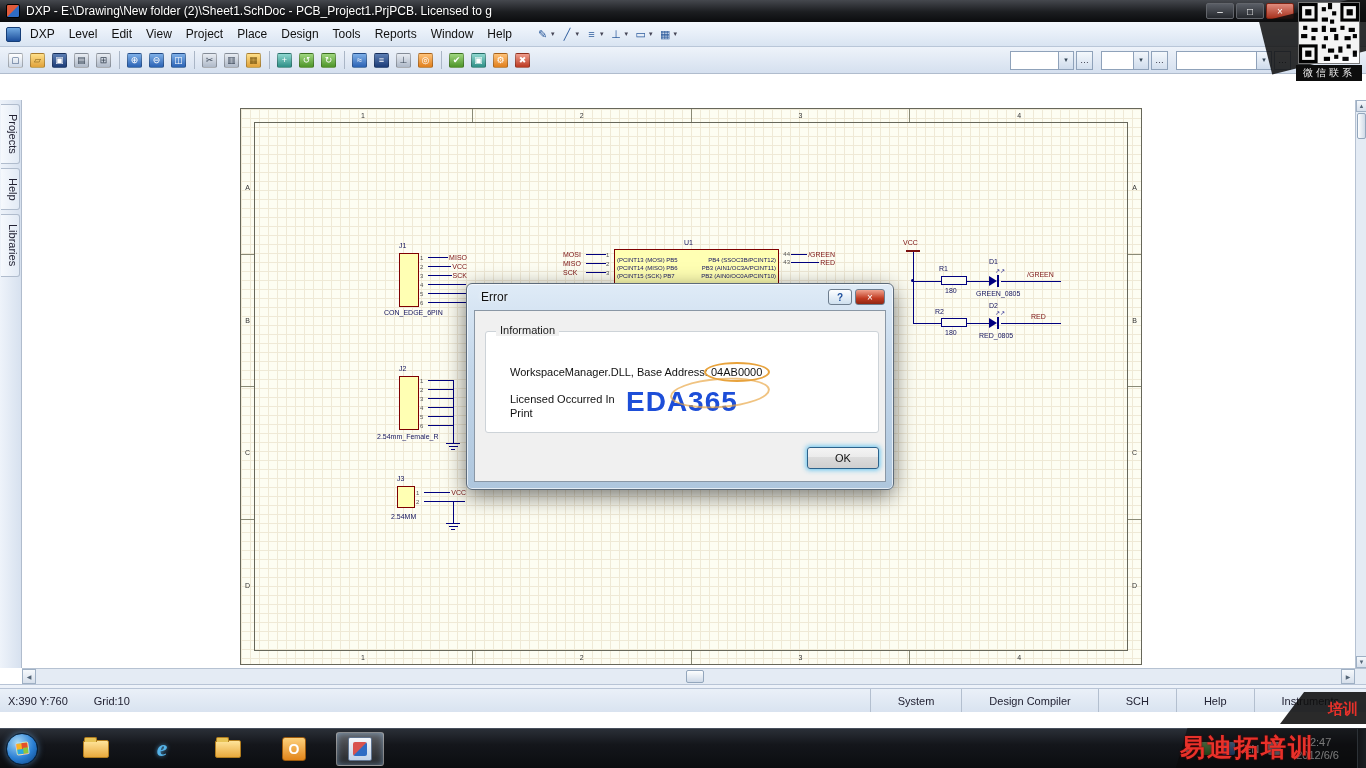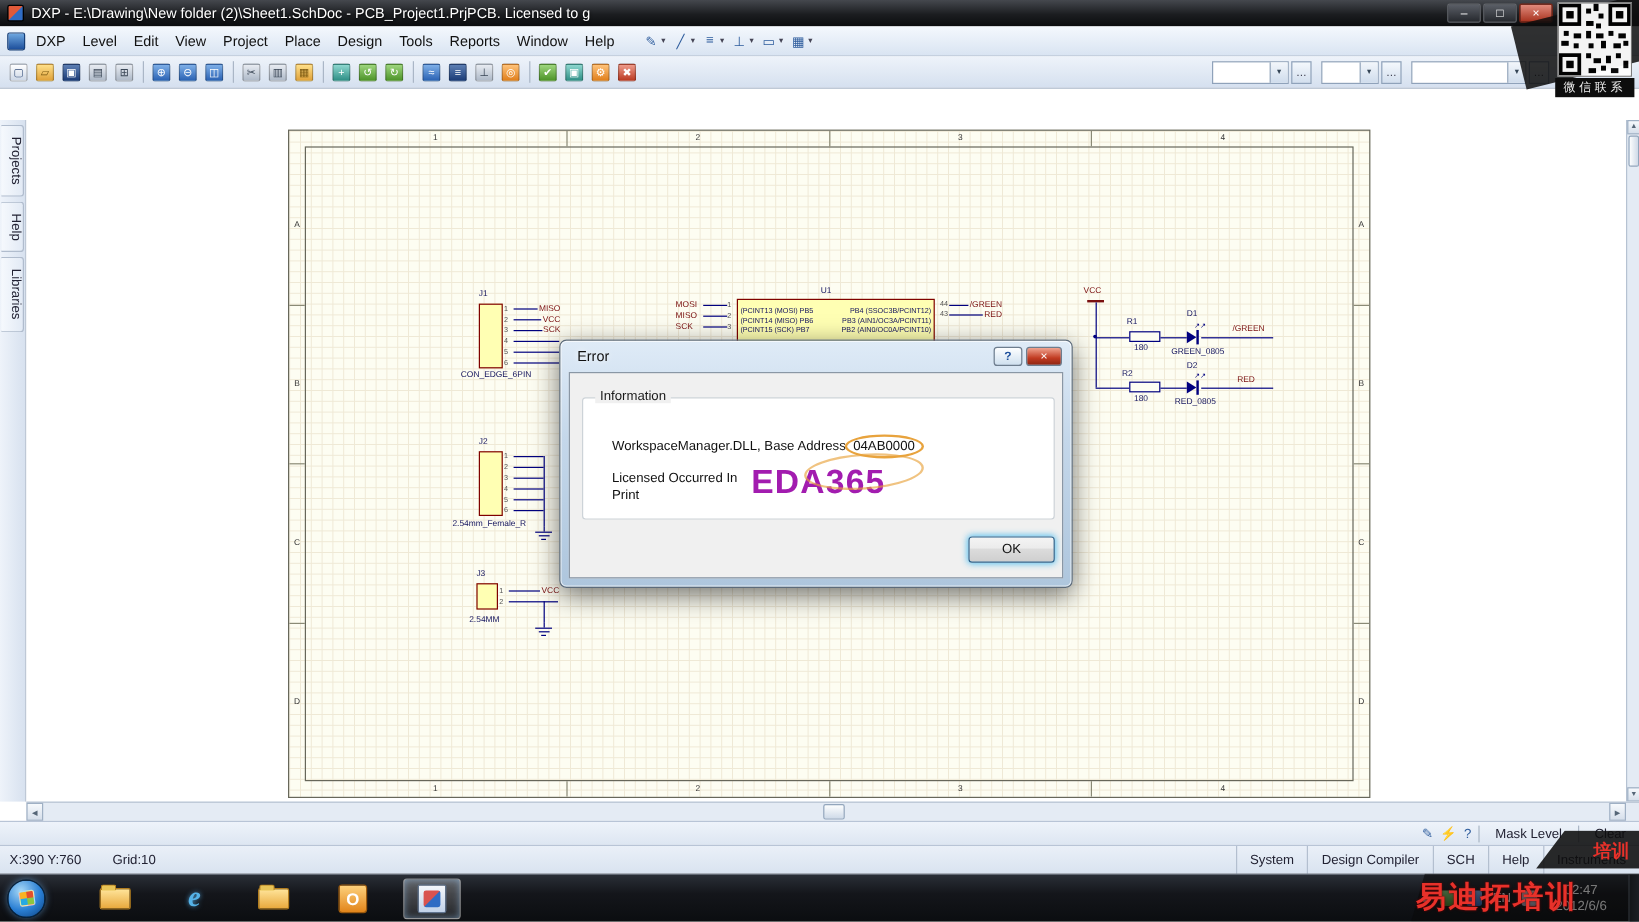--- a/index.html
+++ b/index.html
@@ -108,24 +108,24 @@
 .vthumb{position:absolute;left:1px;top:13px;width:9px;height:26px;background:linear-gradient(90deg,#fdfefe,#cfdae8);border:1px solid #93a6bc;border-radius:2px}
 .hscroll{left:22px;top:668px;width:1344px;height:16px;background:#e4ebf4;border-top:1px solid #b6c2d2;display:flex;align-items:center}
 .hbtn{width:14px;height:15px;background:linear-gradient(#f6f9fc,#d6dfeb);border:1px solid #9fb0c4;font-size:6px;color:#567;display:flex;align-items:center;justify-content:center}
 .hthumb{position:absolute;left:664px;top:1px;width:18px;height:13px;background:linear-gradient(#fdfefe,#cfdae8);border:1px solid #93a6bc;border-radius:2px}
 
 .status1{left:0;top:684px;width:1366px;height:20px;background:linear-gradient(#eef3fa,#dde6f2);border-top:1px solid #b8c4d6;display:flex;align-items:center;font-size:11px;color:#223}
 .s1right{margin-left:auto;display:flex;align-items:center;margin-right:4px;gap:6px}
 .sico{font-size:11px}
 .sdiv{width:1px;height:14px;background:#aab6c6}
 .sbtn{padding:1px 7px}
-.status2{left:0;top:704px;width:1366px;height:24px;background:linear-gradient(#eaf0f8,#d9e3f0);border-top:1px solid #b8c4d6;display:flex;align-items:center;font-size:11px;color:#223}
+.status2{left:0;top:688px;width:1366px;height:24px;background:linear-gradient(#eaf0f8,#d9e3f0);border-top:1px solid #b8c4d6;display:flex;align-items:center;font-size:11px;color:#223}
 .s2left{padding-left:8px;display:flex;gap:26px}
 .s2panels{margin-left:auto;display:flex;align-items:center;height:100%}
-.panel-btn{padding:0 11px;height:100%;display:flex;align-items:center;border-left:1px solid #b3bfcf;white-space:nowrap}
+.panel-btn{padding:0 27px;height:100%;display:flex;align-items:center;border-left:1px solid #b3bfcf;white-space:nowrap}
 
 .taskbar{left:0;top:728px;width:1366px;height:40px;background:linear-gradient(#2a2f37,#14161b 40%,#0b0d10);border-top:1px solid #464f5c;display:flex;align-items:center}
 .startorb{width:32px;height:32px;border-radius:50%;margin-left:6px;background:radial-gradient(circle at 35% 28%,#a6d8f7,#2a7fd4 55%,#0b3f7e);border:1px solid #06233f;box-shadow:0 0 6px rgba(120,190,255,.5);display:flex;align-items:center;justify-content:center}
 .flag{width:13px;height:13px;border-radius:2px;background:conic-gradient(#e3502c 0 90deg,#8cc63f 0 180deg,#27a9e3 0 270deg,#f8b322 0);transform:rotate(-8deg);border:1px solid rgba(255,255,255,.6)}
 .tkicons{display:flex;align-items:center;margin-left:34px;gap:18px}
 .tkbtn{width:48px;height:34px;border-radius:3px;display:flex;align-items:center;justify-content:center}
 .tkbtn.active{background:linear-gradient(rgba(255,255,255,.28),rgba(255,255,255,.10));border:1px solid rgba(255,255,255,.4);box-shadow:inset 0 0 6px rgba(160,210,255,.5)}
 .fold{width:26px;height:18px;background:linear-gradient(#ffe49a,#e8a93d);border:1px solid #b27d1e;border-radius:2px;position:relative}
 .fold:before{content:"";position:absolute;left:0;top:-4px;width:11px;height:4px;background:#e8c457;border:1px solid #b27d1e;border-bottom:none;border-radius:2px 2px 0 0}
 .ie{font-family:"Liberation Serif",serif;font-style:italic;font-weight:bold;font-size:24px;color:#55b3e8;text-shadow:0 0 4px rgba(90,180,240,.8)}
@@ -143,21 +143,21 @@
 .dlg-btn{margin-left:3px;width:26px;height:16px;border-radius:3px;display:flex;align-items:center;justify-content:center;font-size:10px;border:1px solid #6d7d8e}
 .dlg-btn.help{background:linear-gradient(#fdfeff,#cfe0ef);color:#1d4f9c;font-weight:bold;width:24px}
 .dlg-btn.close{background:linear-gradient(#f0a38f,#c13b22 60%,#8f2512);color:#fff;width:30px}
 .dlg-client{position:absolute;left:7px;right:7px;top:26px;bottom:7px;background:#f0f0f0;border:1px solid #8a97a5}
 .groupbox{position:absolute;left:10px;top:20px;width:394px;height:102px;border:1px solid #cdd3d8;border-radius:3px;background:#fff}
 .group-legend{position:absolute;left:10px;top:-8px;background:#f0f0f0;padding:0 4px;font-size:11px;color:#1a1a1a}
 .err-line{position:absolute;left:24px;font-size:11px;color:#111;white-space:nowrap}
 .circled{position:relative;display:inline-block}
 .circled:after{content:"";position:absolute;left:-7px;right:-8px;top:-4px;bottom:-4px;border:2px solid #e8a33d;border-radius:50%}
 .exc{position:absolute;left:24px;font-size:11px;color:#111;line-height:14px}
-.brand{position:absolute;left:140px;top:54px;font-size:28px;font-weight:bold;color:#a21caf;letter-spacing:1px}
+.brand{position:absolute;left:140px;top:54px;font-size:28px;font-weight:bold;color:#1d4ed8;letter-spacing:1px}
 .brand:after{content:"";position:absolute;left:44px;top:-8px;width:96px;height:26px;border:2px solid rgba(232,163,61,.65);border-radius:50%;transform:rotate(-4deg)}
 .ok-btn{position:absolute;right:6px;bottom:12px;width:72px;height:22px;font-size:11px;color:#111;font-family:"Liberation Sans",sans-serif;background:linear-gradient(#f4f4f4,#ebebeb 45%,#dcdcdc 46%,#cfcfcf);border:1px solid #2c628b;border-radius:3px;box-shadow:0 0 5px 1px rgba(80,190,240,.9)}
 
 .qrwrap{right:4px;top:2px;width:66px;z-index:60;text-align:center}
 .qrrib{position:absolute;right:-12px;top:6px;width:110px;height:54px;background:#0d0d0d;transform:rotate(-14deg);opacity:.85}
 .qr{position:relative;width:62px;height:62px;margin:0 auto;background:#fff;border:1px solid #777;opacity:.95}
 .qrcap{position:relative;margin-top:1px;background:#0d0d0d;color:#eee;font-size:10px;letter-spacing:3px;padding:1px 0}
 .wmwrap{right:0;bottom:0;width:190px;height:76px;z-index:60;pointer-events:none}
 .wmblk{position:absolute;right:0;top:0;width:86px;height:32px;background:#0c0c0c;clip-path:polygon(28% 0,100% 0,100% 100%,0 100%);opacity:.88}
 .wmblk2{position:absolute;right:0;bottom:0;width:190px;height:40px;background:#0a0a0a;clip-path:polygon(6% 0,100% 0,100% 100%,0 100%);opacity:.55}

